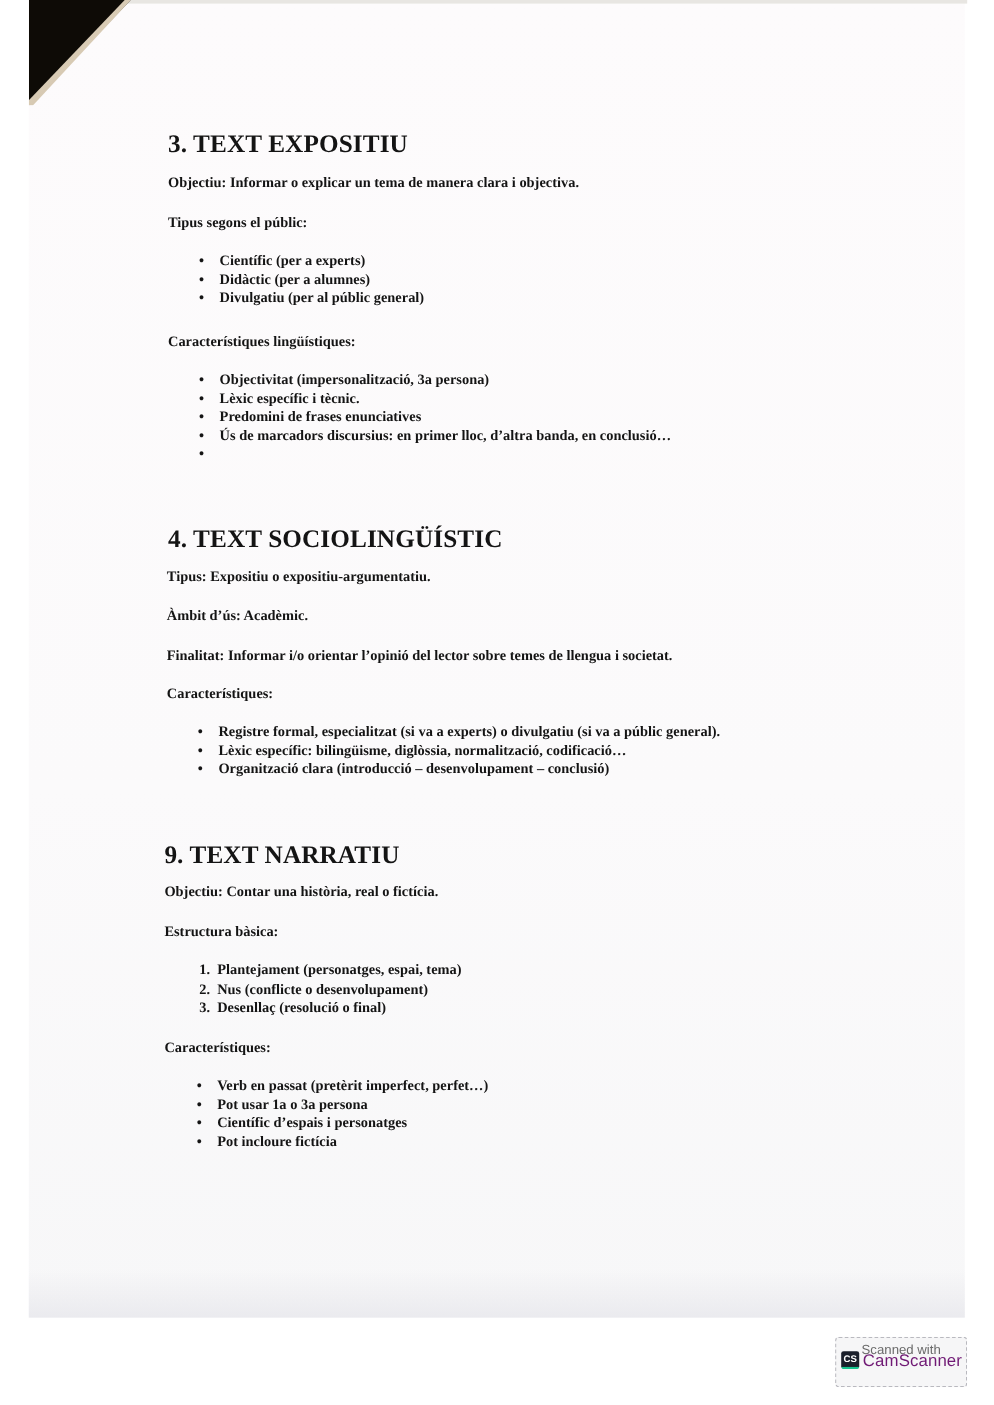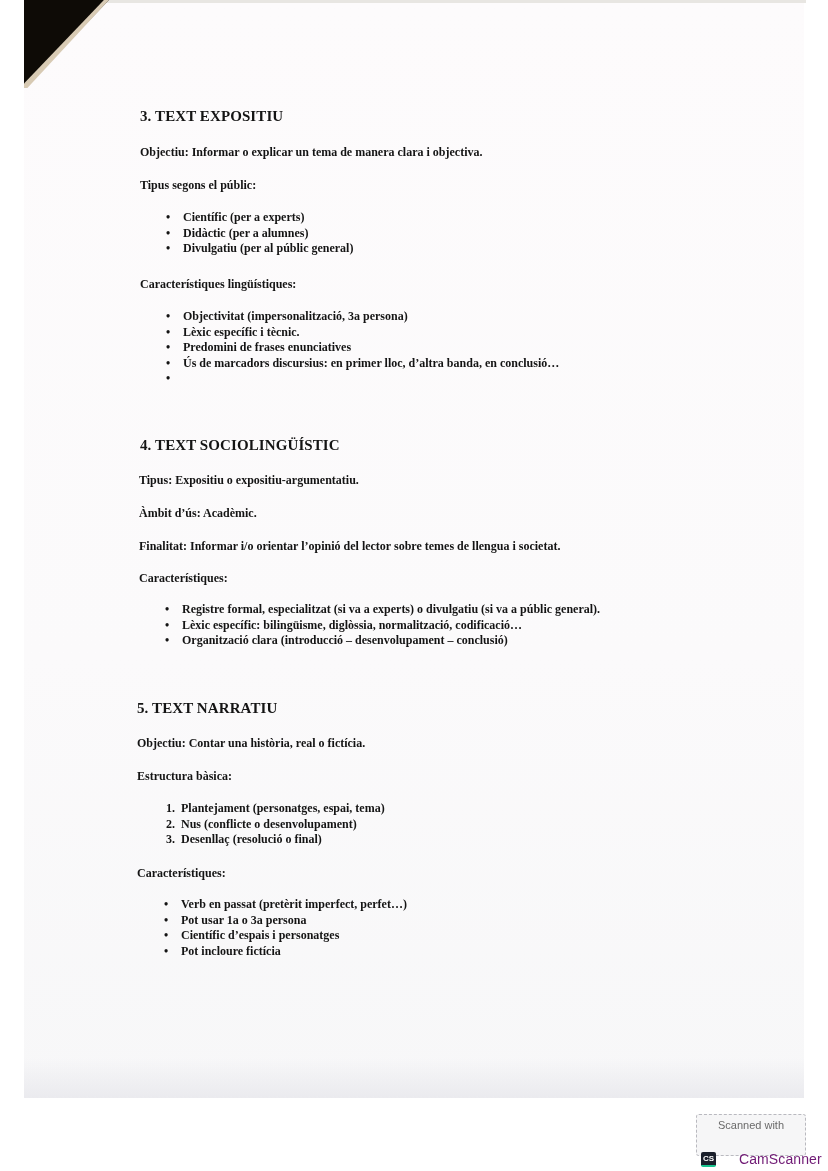--- a/index.html
+++ b/index.html
@@ -57,21 +57,21 @@
     }
     .content {
       position: absolute;
       left: 0;
       top: 0;
       width: 828px;
     }
     .section { position: absolute; left: 0; width: 828px; }
     h2 {
       margin: 0;
-      font-size: 15px;
+      font-size: 21px;
       font-weight: bold;
       letter-spacing: 0.1px;
       white-space: nowrap;
     }
     p.line {
       margin: 0;
       font-size: 12px;
       font-weight: bold;
       white-space: nowrap;
       line-height: 14px;
@@ -118,24 +118,23 @@
       position: absolute;
       left: 0; right: 0;
       top: 4px;
       text-align: center;
       font-size: 11px;
       color: #6a6a6a;
     }
     .wm-bottom {
       position: absolute;
       left: 4px;
-      top: 36px;
+      top: 10px;
       display: flex;
       align-items: center;
-      gap: 20px;
     }
     .wm-logo {
       width: 15px;
       height: 15px;
       background: #1a1f2b;
       border-radius: 2px;
       border-bottom: 2px solid #17c58f;
       color: #ffffff;
       font-size: 8px;
       font-weight: bold;
@@ -191,21 +190,21 @@
     <p class="line" style="position:absolute; left:139px; top:539px;">Finalitat: Informar i/o orientar l’opinió del lector sobre temes de llengua i societat.</p>
     <p class="line" style="position:absolute; left:139px; top:571px;">Característiques:</p>
     <ul class="blist" style="position:absolute; left:182px; top:602px;">
       <li><span class="bullet">•</span><span>Registre formal, especialitzat (si va a experts) o divulgatiu (si va a públic general).</span></li>
       <li><span class="bullet">•</span><span>Lèxic específic: bilingüisme, diglòssia, normalització, codificació…</span></li>
       <li><span class="bullet">•</span><span>Organització clara (introducció – desenvolupament – conclusió)</span></li>
     </ul>
   </div>
 
   <div class="section" style="top:0;">
-    <h2 style="position:absolute; left:137px; top:700px;">5. TEXT NARRATIU</h2>
+    <h2 style="position:absolute; left:137px; top:700px;">9. TEXT NARRATIU</h2>
     <p class="line" style="position:absolute; left:137px; top:736px;">Objectiu: Contar una història, real o fictícia.</p>
     <p class="line" style="position:absolute; left:137px; top:769px;">Estructura bàsica:</p>
     <ol class="nlist" style="position:absolute; left:181px; top:801px;">
       <li><span class="num">1.</span><span>Plantejament (personatges, espai, tema)</span></li>
       <li><span class="num">2.</span><span>Nus (conflicte o desenvolupament)</span></li>
       <li><span class="num">3.</span><span>Desenllaç (resolució o final)</span></li>
     </ol>
     <p class="line" style="position:absolute; left:137px; top:866px;">Característiques:</p>
     <ul class="blist" style="position:absolute; left:181px; top:897px;">
       <li><span class="bullet">•</span><span>Verb en passat (pretèrit imperfect, perfet…)</span></li>

